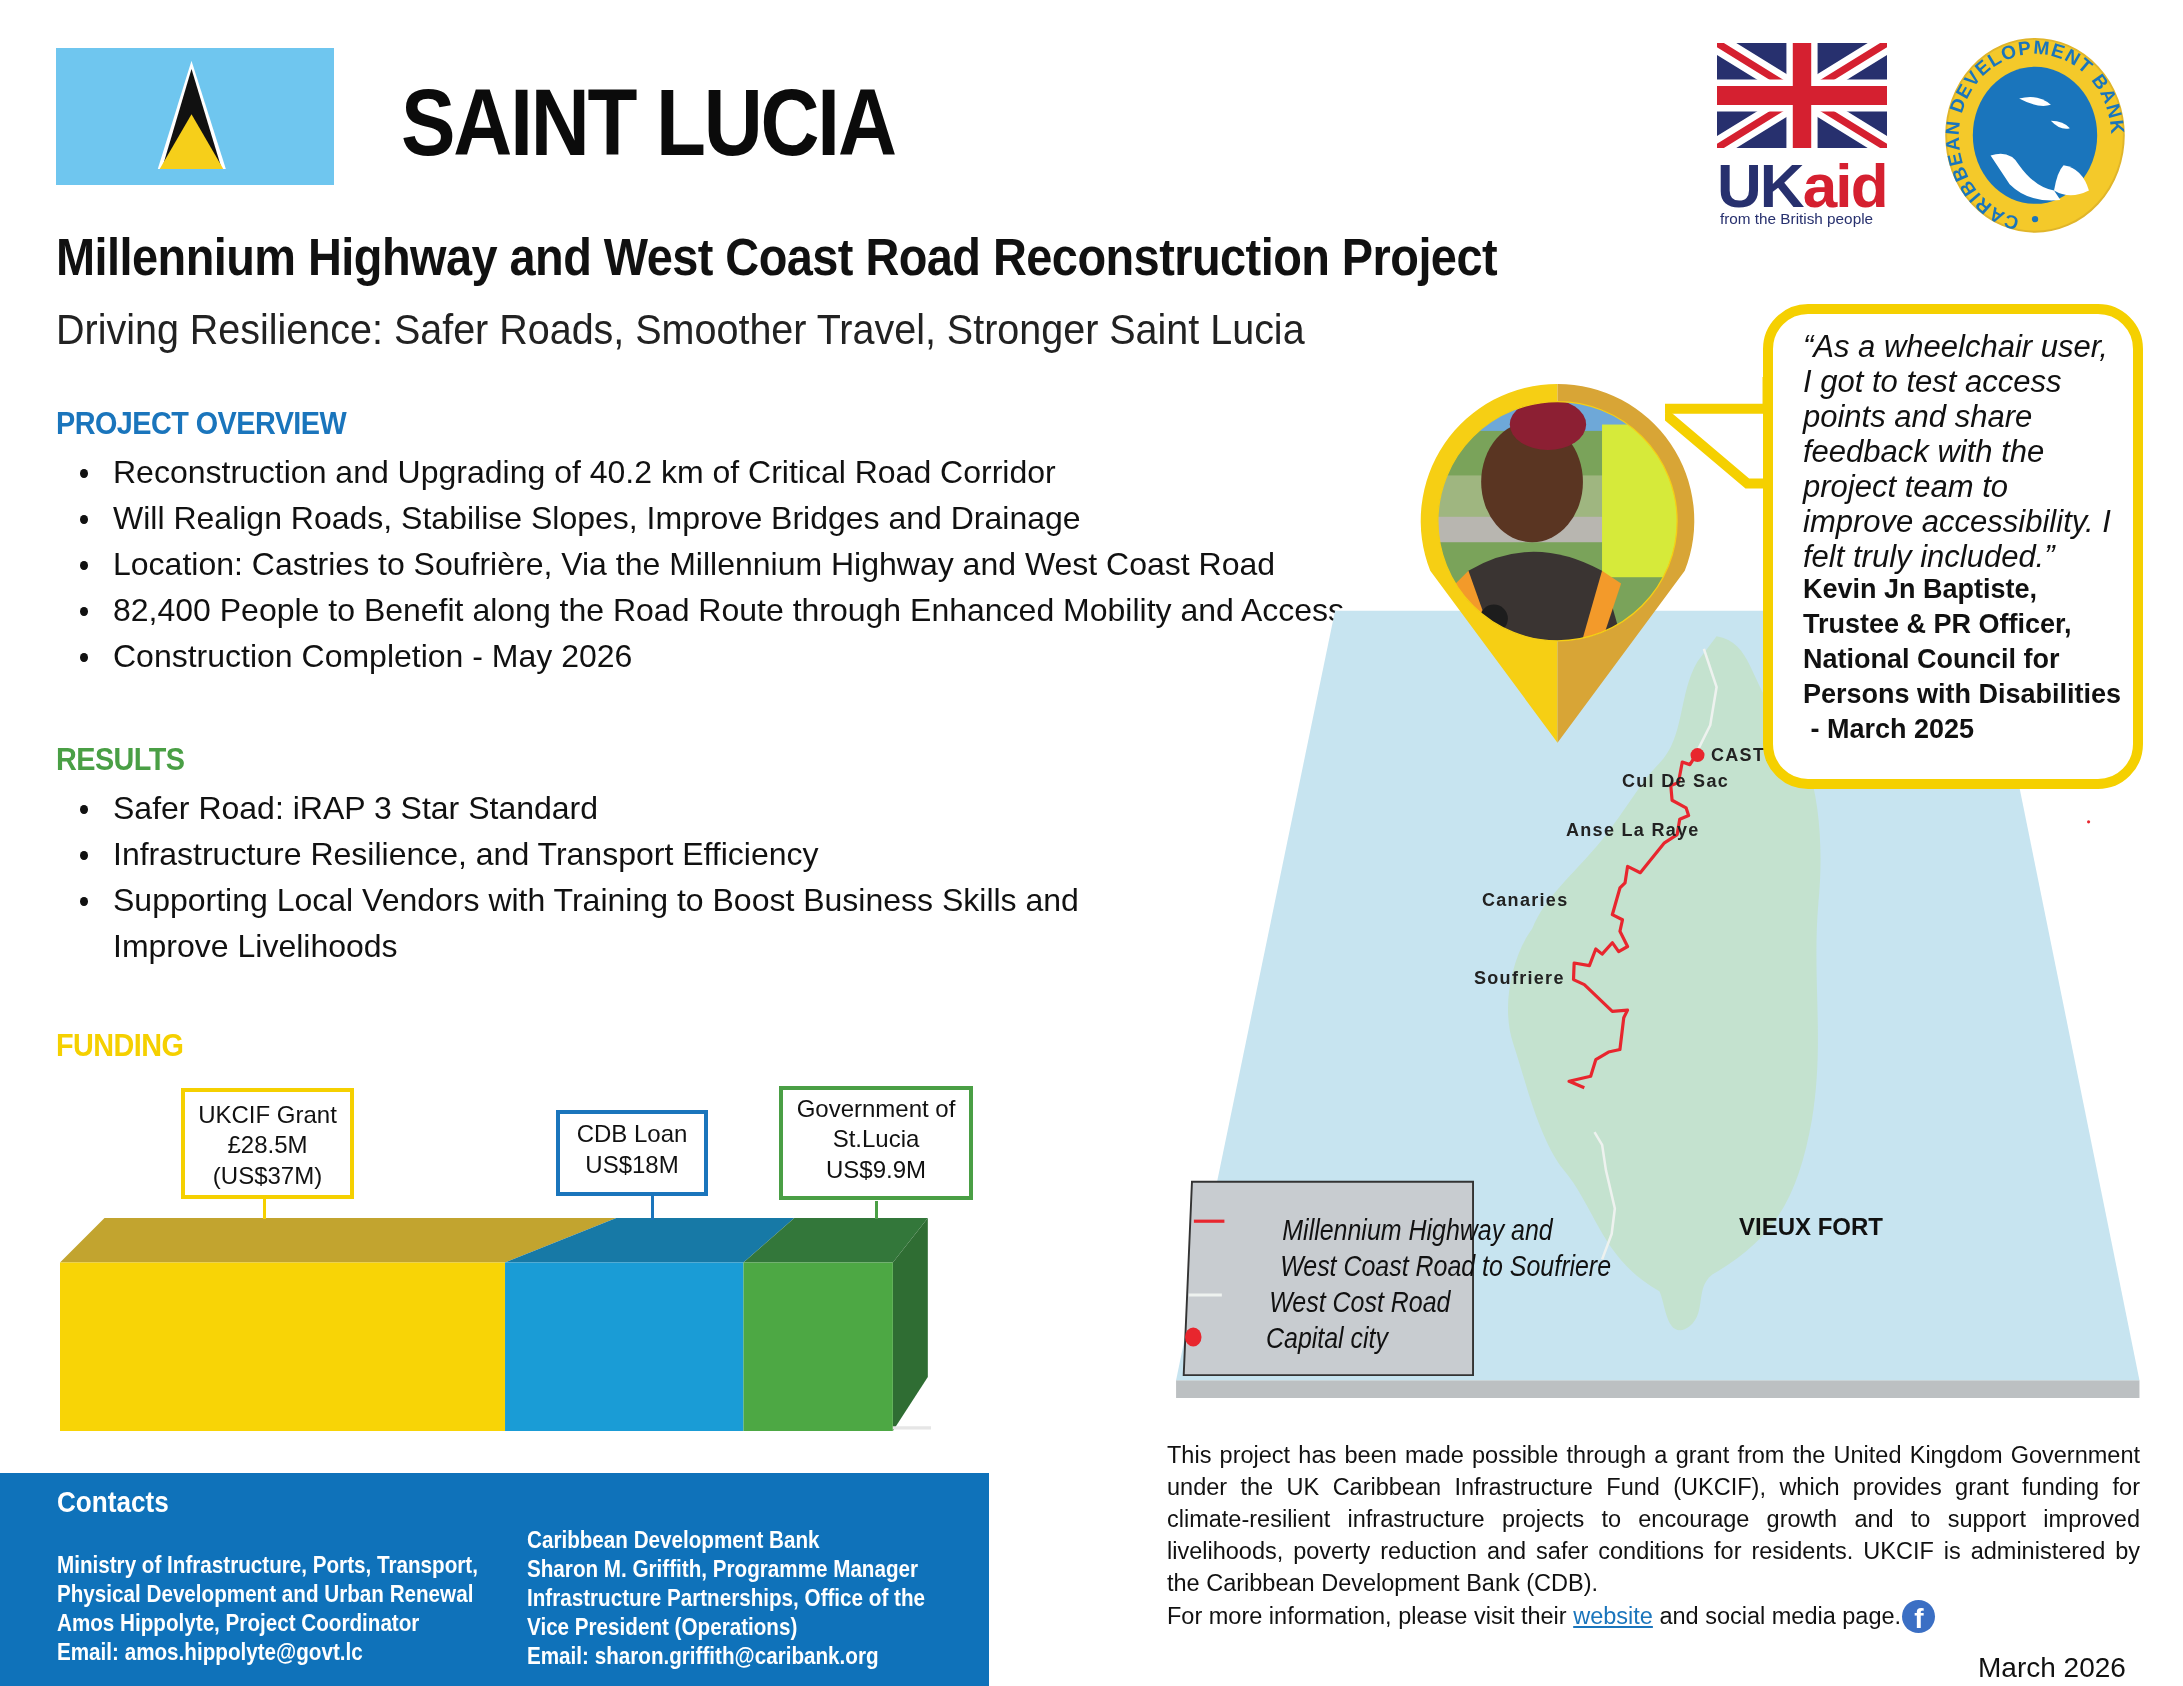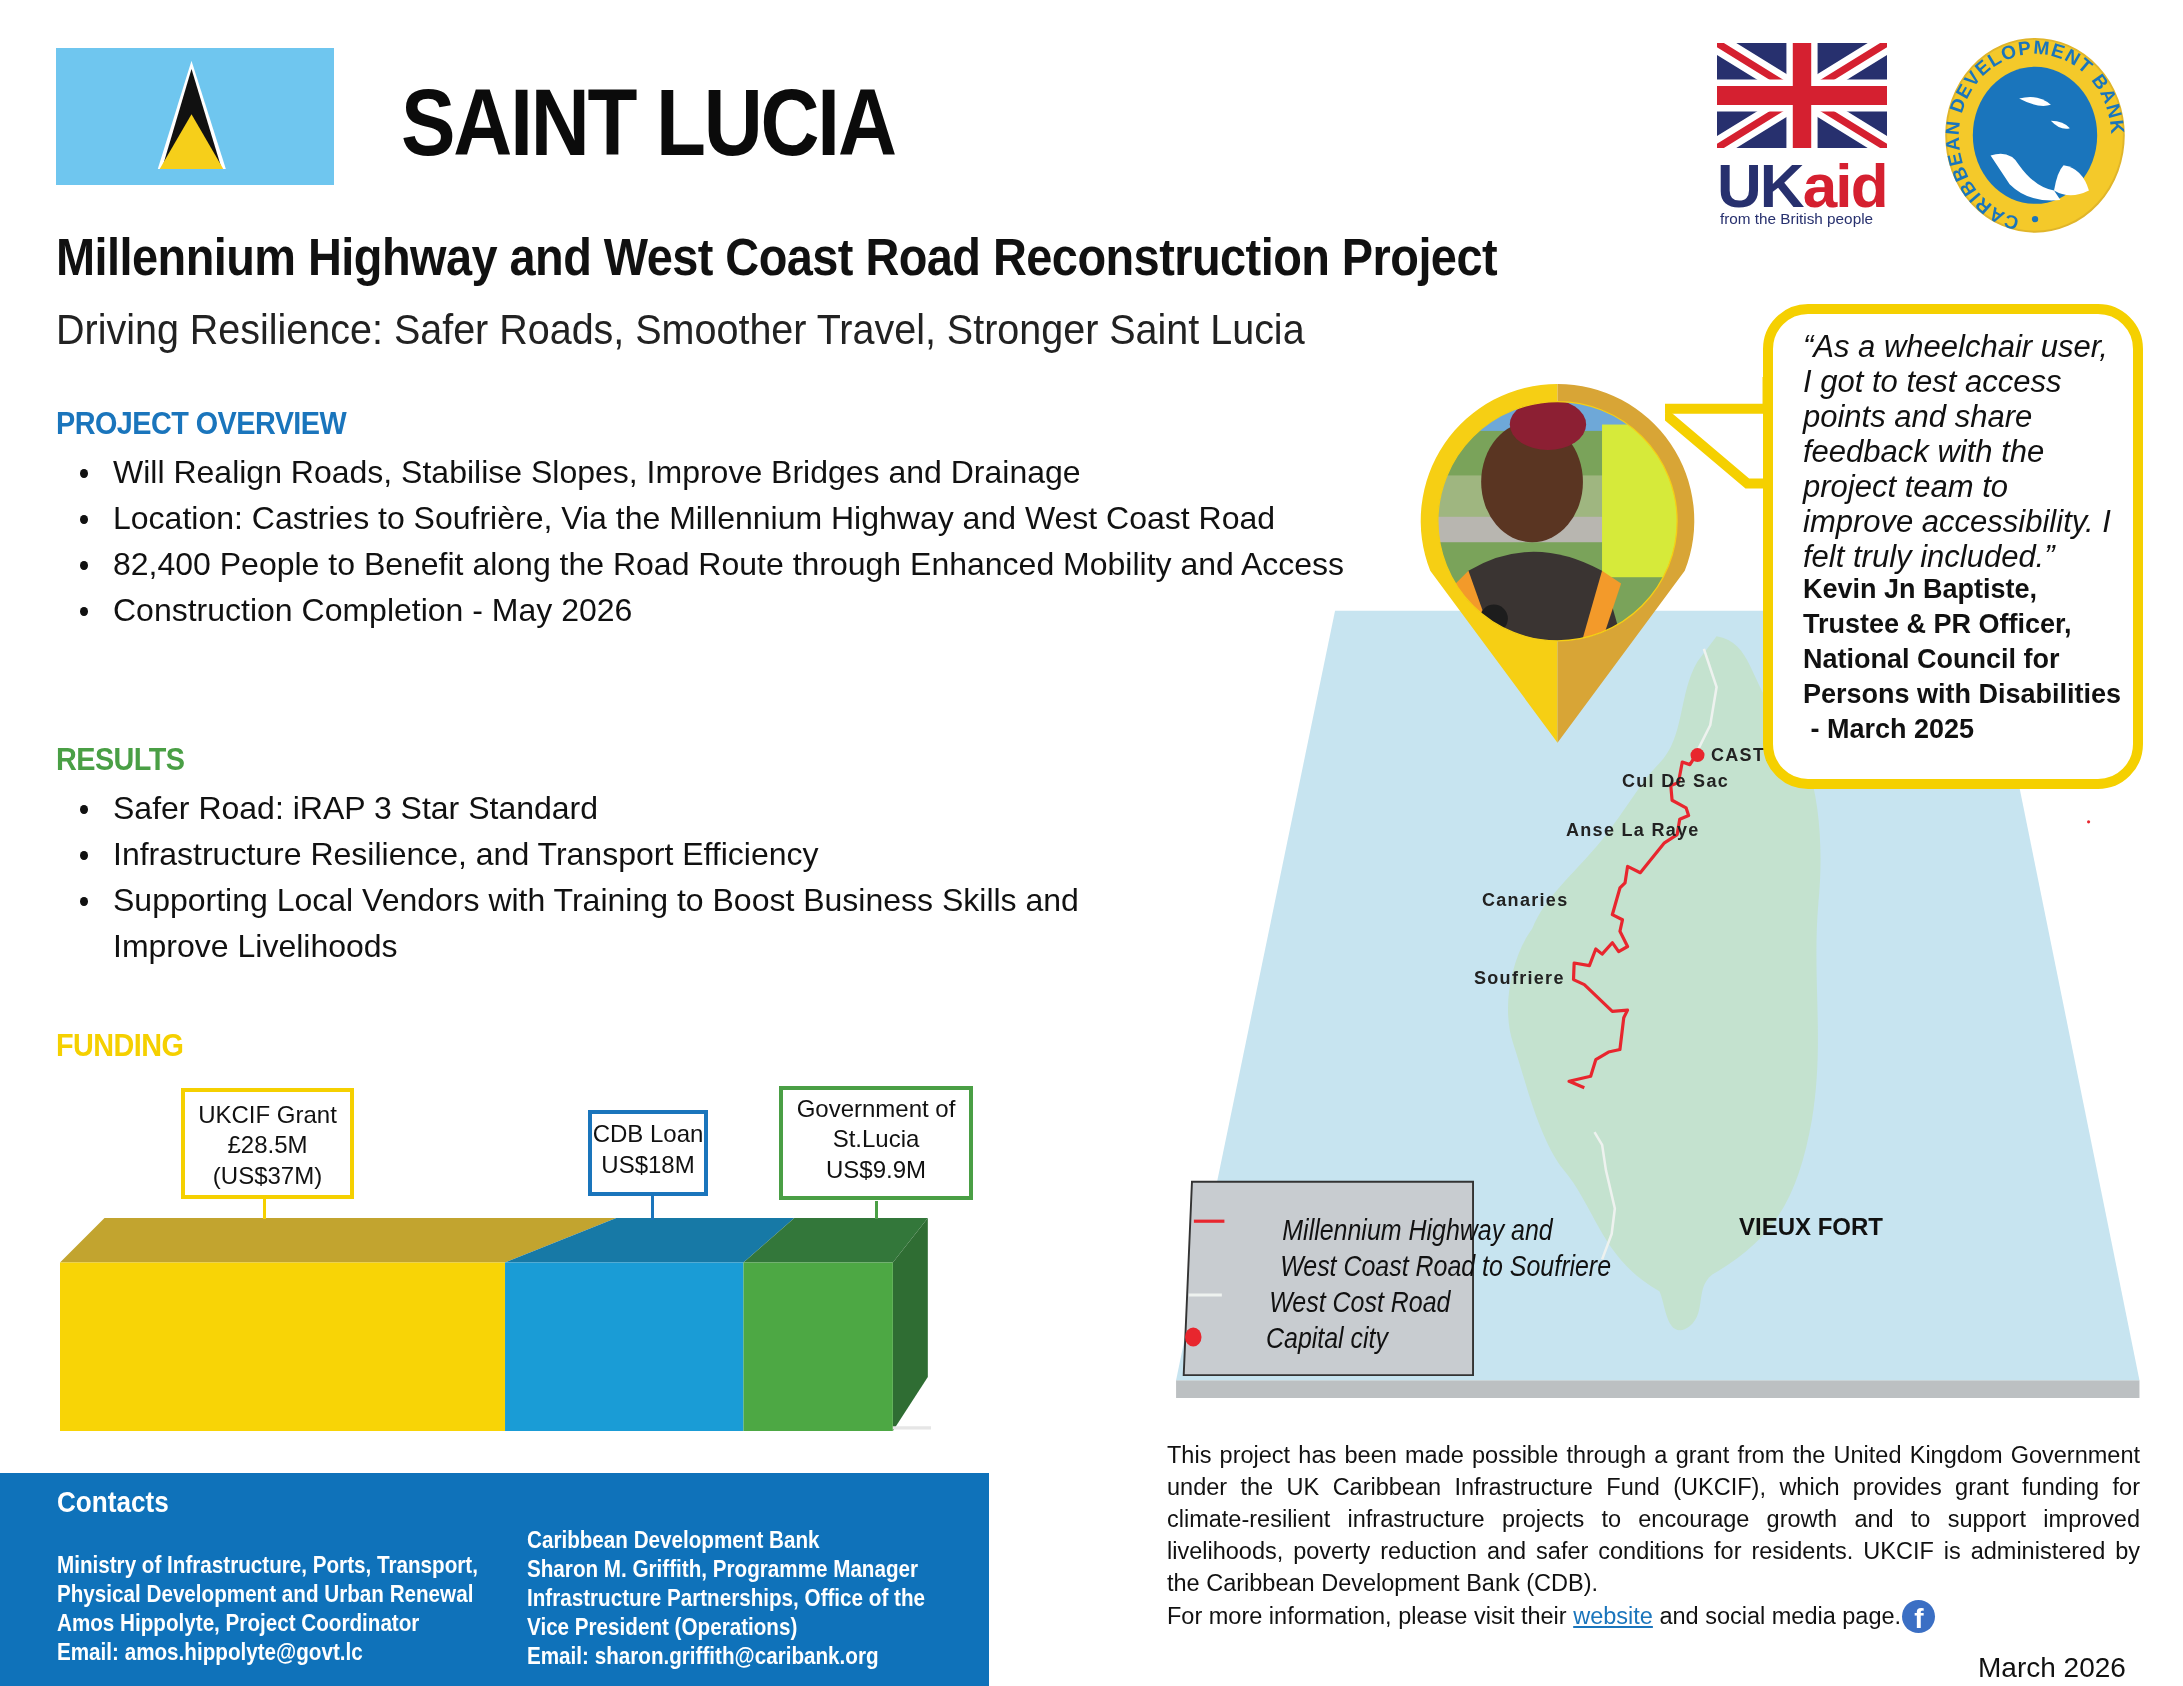--- a/index.html
+++ b/index.html
@@ -25,21 +25,21 @@
   #h-funding{left:56px;top:1029px;color:#f5d000;}
   ul.bullets{margin:0;padding:0;list-style:none;}
   ul.bullets li{position:relative;padding-left:57px;font-size:32px;line-height:46px;color:#111;white-space:nowrap;}
   ul.bullets li::before{content:"";position:absolute;left:24px;top:20px;width:7.6px;height:9px;border-radius:50%;background:#111;}
   #overview-list{left:56px;top:449px;width:1259px;}
   #results-list{left:56px;top:785px;width:1081px;}
   #results-list li.wrap{white-space:normal;width:1018px;}
   
   .fund-label{position:absolute;background:#fff;text-align:center;font-size:24px;line-height:30.5px;color:#111;box-sizing:border-box;}
   #fund-ukcif{left:181px;top:1088px;width:173px;height:111px;border:4.5px solid #f5d000;padding-top:7.6px;}
-  #fund-cdb{left:588px;top:1110px;width:120px;height:86px;border:4.5px solid #1a75bc;padding-top:5.1px;}
+  #fund-cdb{left:556px;top:1110px;width:152px;height:86px;border:4.5px solid #1a75bc;padding-top:5.1px;}
   #fund-gov{left:779px;top:1086px;width:194px;height:114px;border:4.5px solid #4a9f45;padding-top:3.8px;}
   .stem{position:absolute;width:3.2px;}
   #stem-ukcif{left:263px;top:1199px;height:20.4px;background:#f5d000;}
   #stem-cdb{left:651px;top:1196px;height:23.5px;background:#1a75bc;}
   #stem-gov{left:875px;top:1201px;height:18.4px;background:#4a9f45;}
   #fund-bar{left:60px;top:1218px;width:871px;height:213px;}
   
   #contacts{left:0;top:1473px;width:989px;height:214px;background:#0f72ba;color:#fff;}
   #contacts-title{left:57px;top:1486px;font-size:29px;font-weight:700;color:#fff;transform:scaleX(0.9);transform-origin:left top;}
   .contact-col{position:absolute;color:#fff;font-size:24px;font-weight:700;line-height:29px;white-space:nowrap;transform:scaleX(0.86);transform-origin:left top;}
@@ -102,20 +102,21 @@
     <path d="M120,100 q30,-8 50,10 q-20,6 -50,-10 z" fill="#fff"></path>
     <path d="M170,135 q20,0 30,12 q-15,4 -30,-12 z" fill="#fff"></path>
     <path d="M190,205 q30,5 40,40 q-30,15 -55,0 q5,-30 15,-40 z" fill="#fff"></path>
     <text font-size="30" font-weight="700" fill="#1a75bc" font-family="Liberation Sans, sans-serif" letter-spacing="2"><textPath href="#ring" startOffset="3%">CARIBBEAN DEVELOPMENT BANK</textPath></text>
     <circle cx="145" cy="290" r="5" fill="#1a75bc"></circle>
   </svg>
 </div>
 
 <div id="h-overview" class="abs sec-head">PROJECT OVERVIEW</div>
 <ul id="overview-list" class="abs bullets">
+  <li>Reconstruction and Upgrading of 40.2 km of Critical Road Corridor</li>
   <li>Will Realign Roads, Stabilise Slopes, Improve Bridges and Drainage</li>
   <li>Location: Castries to Soufrière, Via the Millennium Highway and West Coast Road</li>
   <li>82,400 People to Benefit along the Road Route through Enhanced Mobility and Access</li>
   <li>Construction Completion - May 2026</li>
 </ul>
 
 <div id="h-results" class="abs sec-head">RESULTS</div>
 <ul id="results-list" class="abs bullets">
   <li>Safer Road: iRAP 3 Star Standard</li>
   <li>Infrastructure Resilience, and Transport Efficiency</li>

